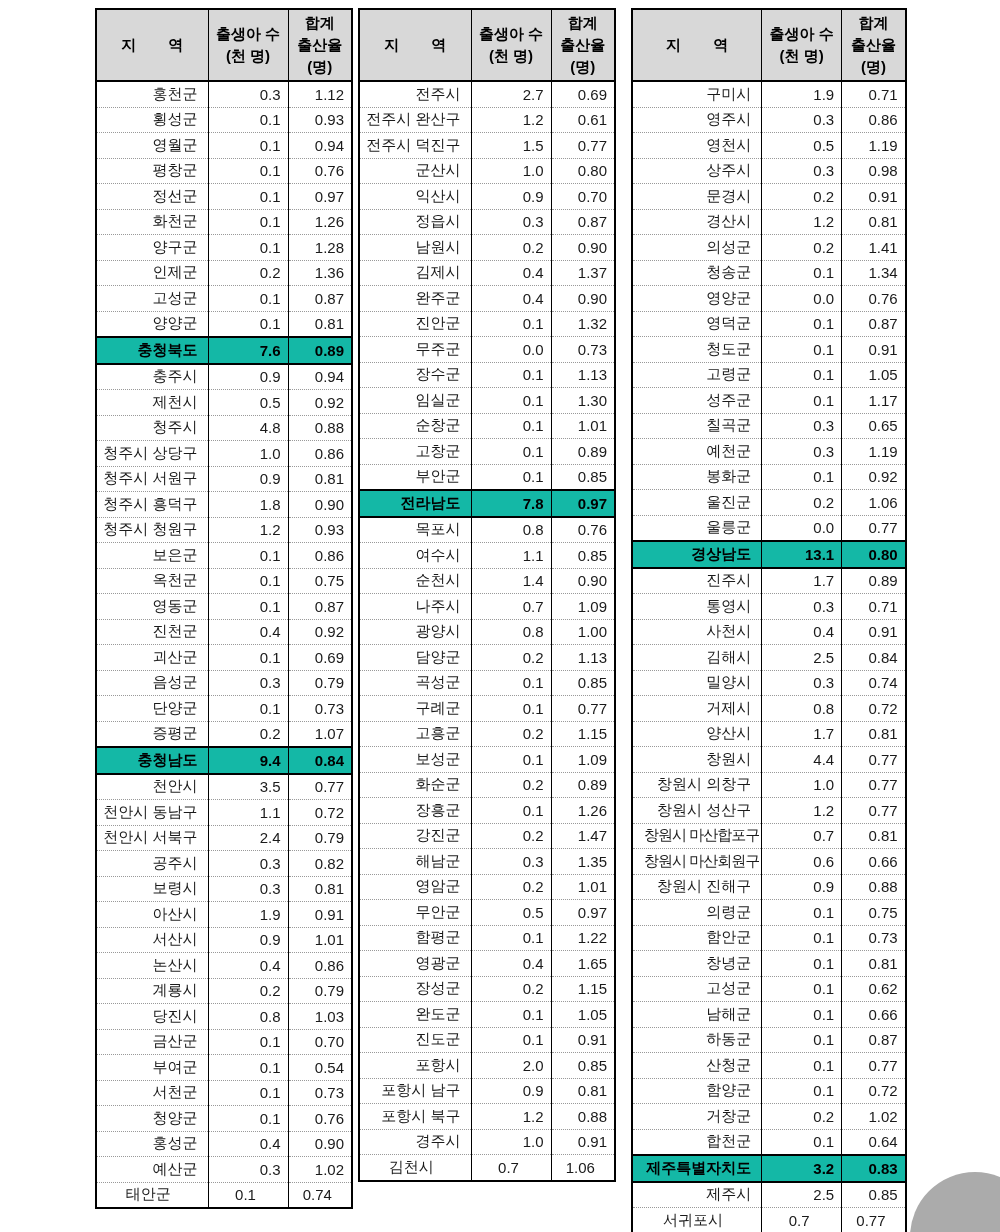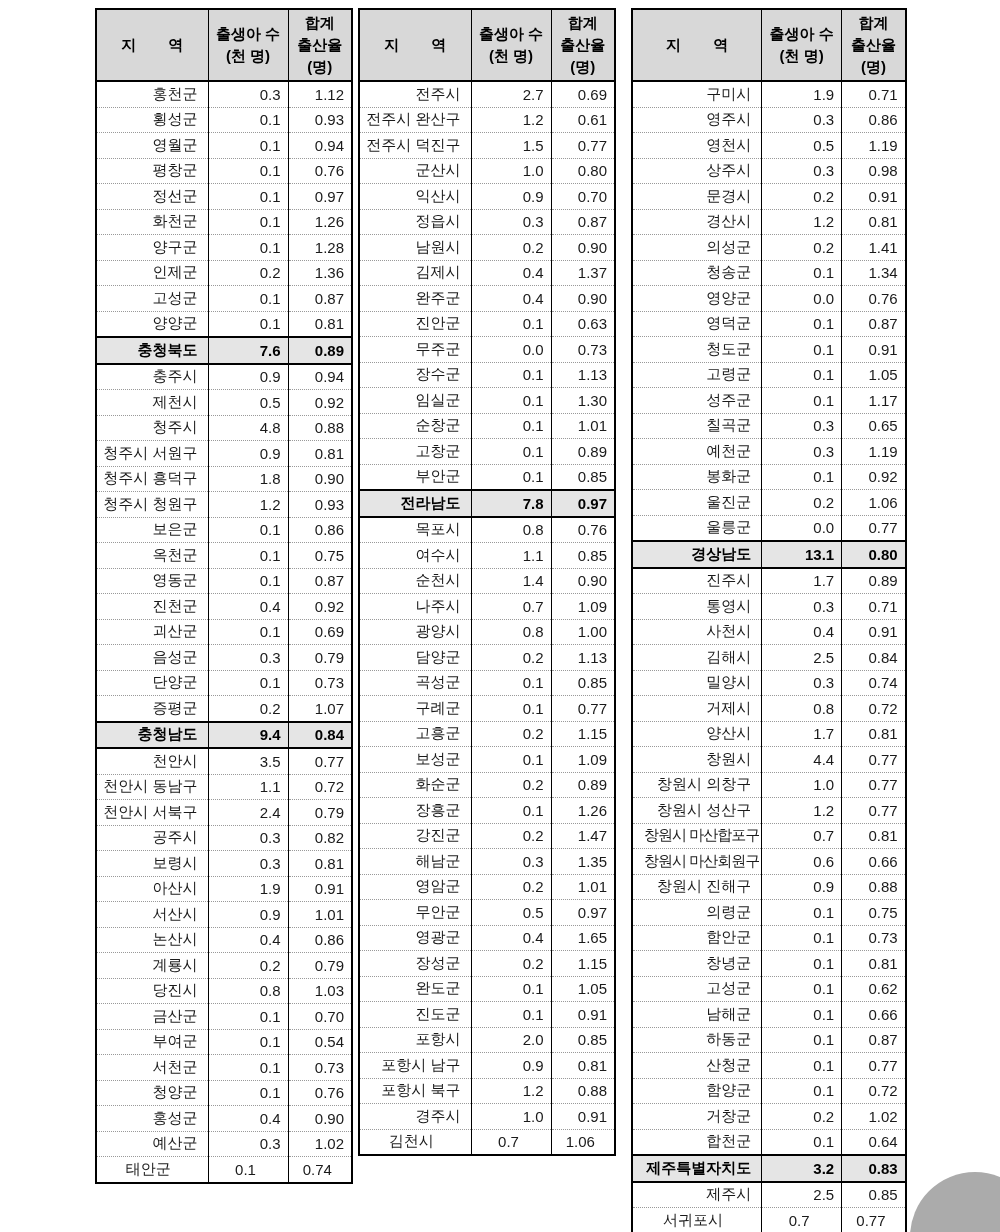--- a/index.html
+++ b/index.html
@@ -49,21 +49,21 @@
     border-bottom: 1px dotted #999;
     padding: 0 7px 0 2px;
     text-align: right;
     white-space: nowrap;
     overflow: hidden;
     vertical-align: middle;
     background: #fff;
   }
   .tbl tbody tr:last-child td { border-bottom: none; text-align: center; }
   .tbl tbody tr.province td {
-    background: #e5e5e5;
+    background: #14b8a6;
     font-weight: bold;
     color: #000;
     border-top: 2px solid #000;
     border-bottom: 2px solid #000;
   }
   .tbl tbody td.region-cell { padding-right: 10px; }
   .tbl tbody td.region-cell.long { padding-right: 2px; padding-left: 11px; letter-spacing: -1px; margin-left: 20px; }
   .corner-circle {
     position: absolute;
     left: 910px;
@@ -157,20 +157,25 @@
         <td class="region-cell">제천시</td>
         <td class="births-cell">0.5</td>
         <td class="rate-cell">0.92</td>
       </tr>
       <tr>
         <td class="region-cell">청주시</td>
         <td class="births-cell">4.8</td>
         <td class="rate-cell">0.88</td>
       </tr>
       <tr>
+        <td class="region-cell">청주시 상당구</td>
+        <td class="births-cell">1.0</td>
+        <td class="rate-cell">0.86</td>
+      </tr>
+      <tr>
         <td class="region-cell">청주시 서원구</td>
         <td class="births-cell">0.9</td>
         <td class="rate-cell">0.81</td>
       </tr>
       <tr>
         <td class="region-cell">청주시 흥덕구</td>
         <td class="births-cell">1.8</td>
         <td class="rate-cell">0.90</td>
       </tr>
       <tr>
@@ -369,21 +374,21 @@
         <td class="rate-cell">1.37</td>
       </tr>
       <tr>
         <td class="region-cell">완주군</td>
         <td class="births-cell">0.4</td>
         <td class="rate-cell">0.90</td>
       </tr>
       <tr>
         <td class="region-cell">진안군</td>
         <td class="births-cell">0.1</td>
-        <td class="rate-cell">0.63</td>
+        <td class="rate-cell">1.32</td>
       </tr>
       <tr>
         <td class="region-cell">무주군</td>
         <td class="births-cell">0.0</td>
         <td class="rate-cell">0.73</td>
       </tr>
       <tr>
         <td class="region-cell">장수군</td>
         <td class="births-cell">0.1</td>
         <td class="rate-cell">1.13</td>
@@ -485,20 +490,25 @@
       </tr>
       <tr>
         <td class="region-cell">영암군</td>
         <td class="births-cell">0.2</td>
         <td class="rate-cell">1.01</td>
       </tr>
       <tr>
         <td class="region-cell">무안군</td>
         <td class="births-cell">0.5</td>
         <td class="rate-cell">0.97</td>
+      </tr>
+      <tr>
+        <td class="region-cell">함평군</td>
+        <td class="births-cell">0.1</td>
+        <td class="rate-cell">1.22</td>
       </tr>
       <tr>
         <td class="region-cell">영광군</td>
         <td class="births-cell">0.4</td>
         <td class="rate-cell">1.65</td>
       </tr>
       <tr>
         <td class="region-cell">장성군</td>
         <td class="births-cell">0.2</td>
         <td class="rate-cell">1.15</td>

